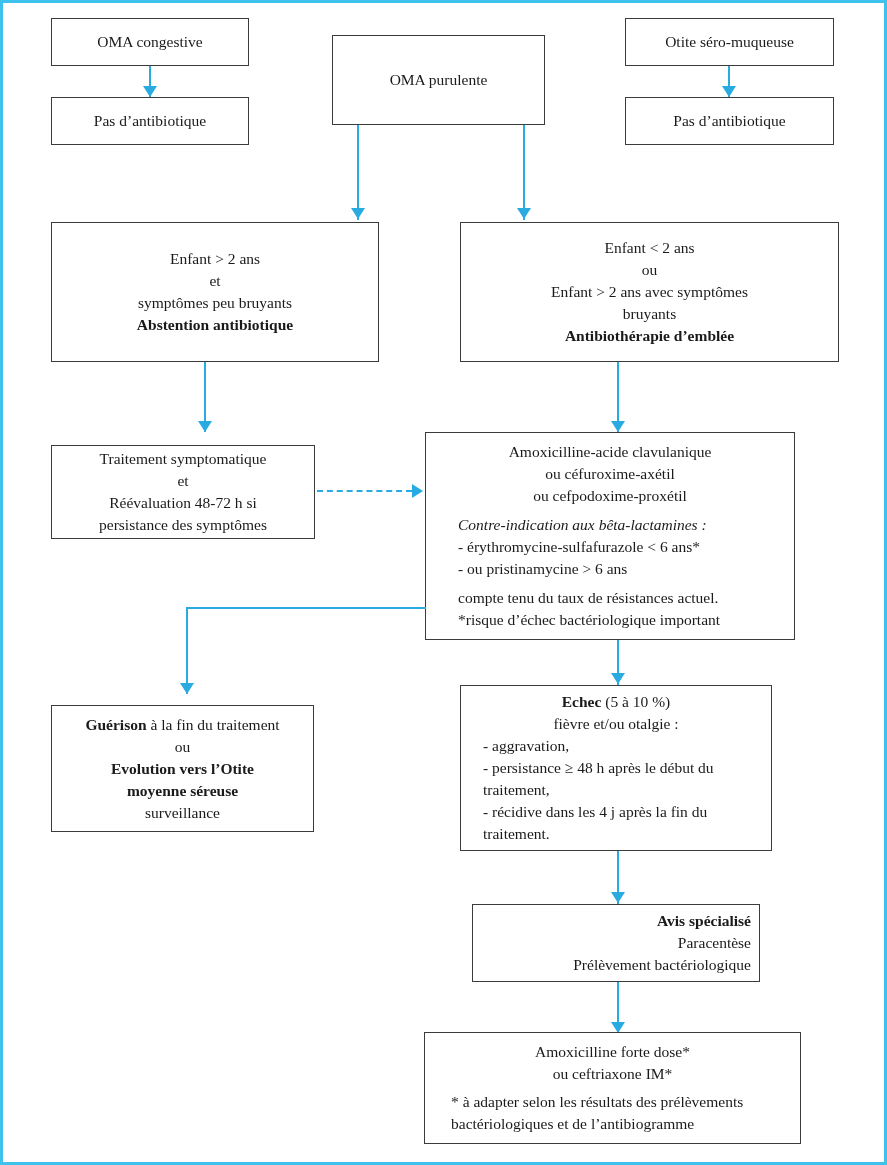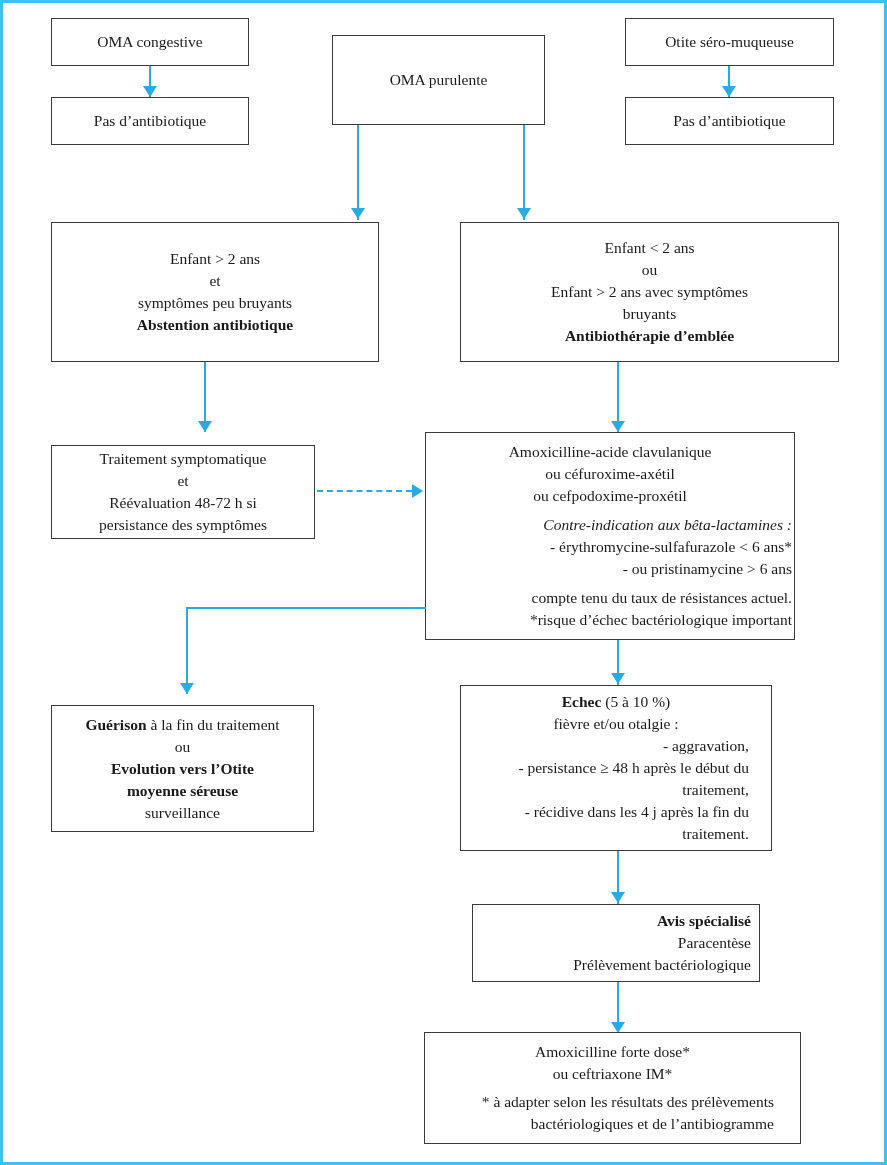--- a/index.html
+++ b/index.html
@@ -32,21 +32,21 @@
     background: #ffffff;
     color: #1a1a1a;
     font-size: 15.5px;
     line-height: 1.42;
     display: flex;
     flex-direction: column;
     justify-content: center;
     padding: 20px 8px;
   }
   .box .ctr { text-align: center; }
-  .box .lft { text-align: right; }
+  .box .lft { text-align: left; }
   .b { font-weight: bold; }
   .it { font-style: italic; }
   .gap { height: 11px; }
 
   
   .vline {
     position: absolute;
     width: 2px;
     background: #29ABE2;
   }
@@ -138,21 +138,21 @@
   <div class="box" style="left:51px; top:445px; width:264px; height:94px;">
     <div class="ctr">Traitement symptomatique</div>
     <div class="ctr">et</div>
     <div class="ctr">Réévaluation 48-72 h si</div>
     <div class="ctr">persistance des symptômes</div>
   </div>
 
   <div class="dash" style="left:317px; top:490px; width:95px;"></div>
   <div class="arrow-right" style="left:412px; top:484px;"></div>
 
-  <div class="box" style="left:425px; top:432px; width:370px; height:208px; padding:8px 2px;">
+  <div class="box" style="left:425px; top:432px; width:370px; height:208px; padding:8px 32px;">
     <div class="ctr">Amoxicilline-acide clavulanique</div>
     <div class="ctr">ou céfuroxime-axétil</div>
     <div class="ctr">ou cefpodoxime-proxétil</div>
     <div class="gap"></div>
     <div class="lft it">Contre-indication aux bêta-lactamines :</div>
     <div class="lft">- érythromycine-sulfafurazole &lt; 6 ans*</div>
     <div class="lft">- ou pristinamycine &gt; 6 ans</div>
     <div class="gap"></div>
     <div class="lft">compte tenu du taux de résistances actuel.</div>
     <div class="lft">*risque d’échec bactériologique important</div>

